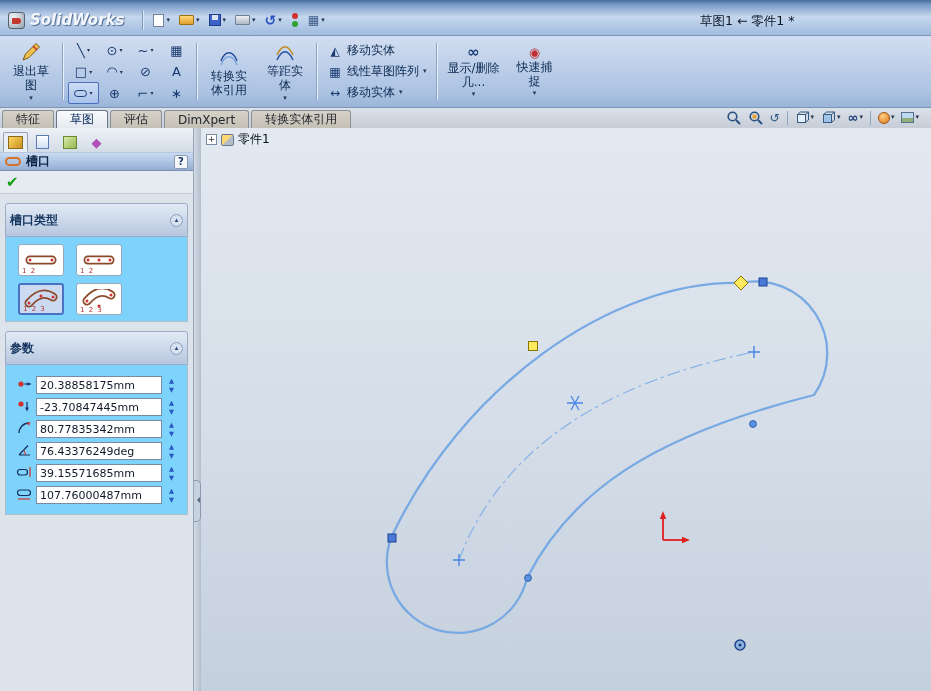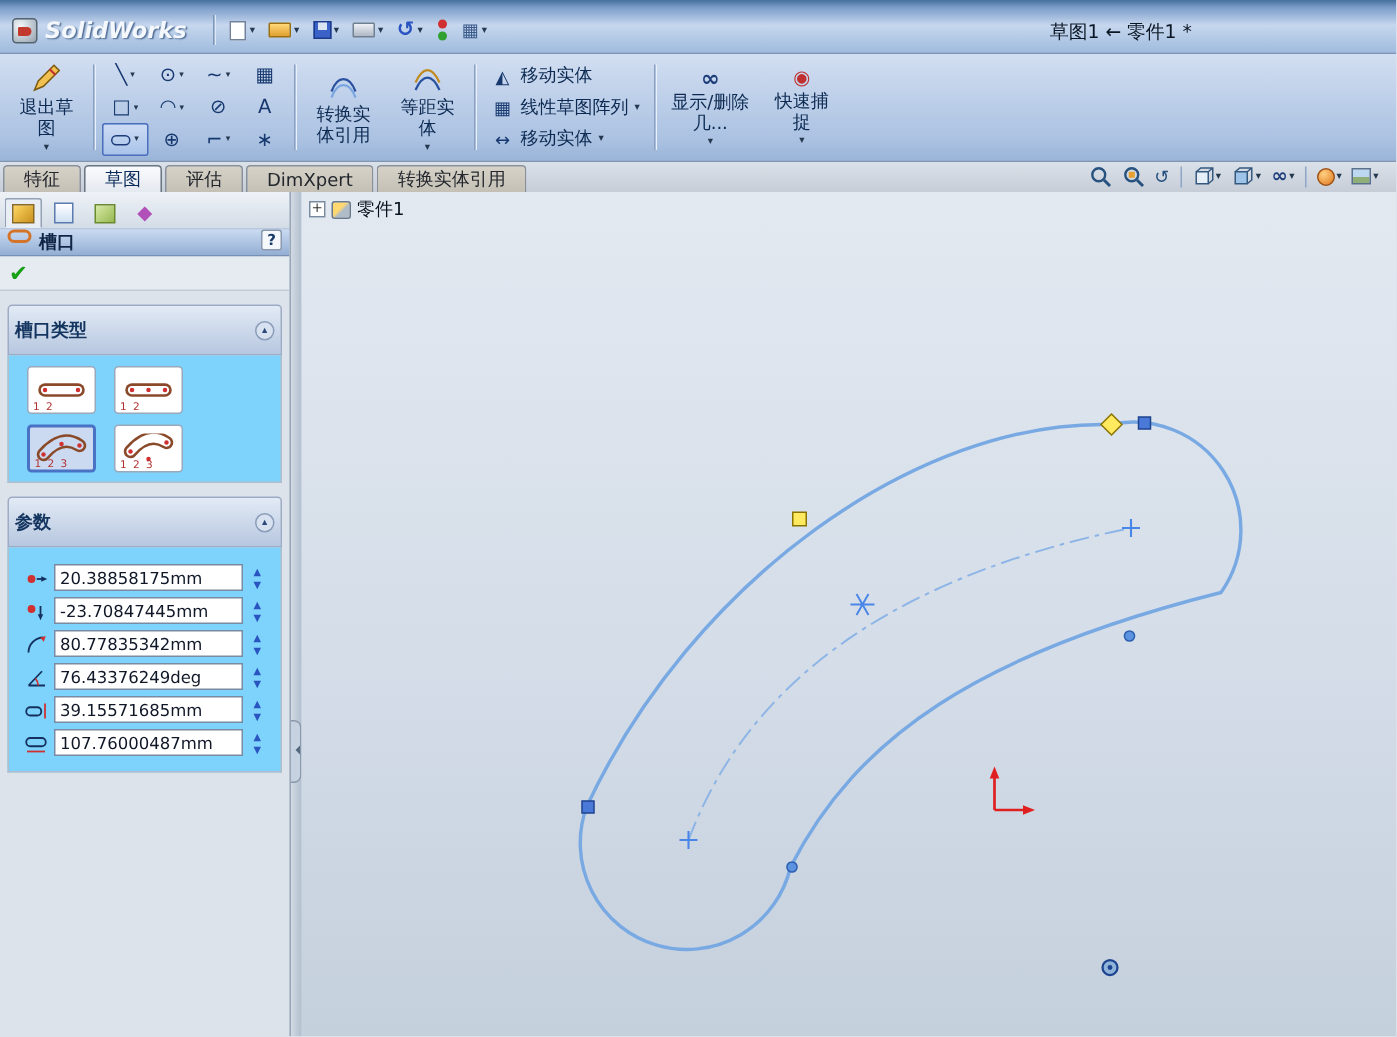--- a/index.html
+++ b/index.html
@@ -73,21 +73,21 @@
   .panel { width: 193px; background: #dde3eb; display: flex; flex-direction: column; overflow: hidden; color: #15304f; }
   .pm-tabs { display: flex; align-items: flex-end; gap: 2px; height: 24px; padding: 3px 3px 0;
     background: linear-gradient(#eef2f7,#d3dce6); }
   .pm-tab { width: 25px; height: 20px; display: flex; align-items: center; justify-content: center;
     border: 1px solid transparent; border-radius: 2px 2px 0 0; }
   .pm-tab.active { background: #e9eef5; border-color: #93a2b5; border-bottom-color: #e9eef5; }
   .pmi1 { width: 15px; height: 13px; border: 1px solid #8a6a20; background: linear-gradient(135deg,#ffd860,#c89020); }
   .pmi2 { width: 13px; height: 14px; border: 1px solid #5a7ab0; background: linear-gradient(#ffffff,#cfe0f4); }
   .pmi3 { width: 14px; height: 13px; border: 1px solid #6a8a30; background: linear-gradient(135deg,#d8eaa8,#96b850); }
   .pmi4 { color: #b050b8; font-size: 13px; line-height: 1; }
-  .pm-title { height: 19px; display: flex; align-items: flex-start; gap: 5px; padding: 0 5px;
+  .pm-title { height: 19px; display: flex; align-items: center; gap: 5px; padding: 0 5px;
     background: linear-gradient(#cadbf2,#93aed4); border-top: 1px solid #b8c8e0; border-bottom: 1px solid #7890b4;
     font-weight: bold; color: #102545; }
   .slot-icon { width: 16px; height: 9px; border: 2px solid #d4742a; border-radius: 5px; background: transparent; }
   .help-btn { margin-left: auto; width: 14px; height: 14px; display: flex; align-items: center; justify-content: center;
     background: #f4f7fb; border: 1px solid #8a99ad; border-radius: 2px; font-size: 10px; color: #1a3a6a; font-weight: bold; }
   .okrow { height: 23px; display: flex; align-items: center; padding: 2px 6px; background: #e6ebf2; border-bottom: 1px solid #c2cbd8; }
   .ok-check { color: #15a015; font-size: 15px; font-weight: bold; line-height: 1; }
   .sect { margin: 9px 5px 0; }
   .sect-h { height: 17px; display: flex; align-items: center; padding: 16px 4px;
     background: linear-gradient(#e2eaf5,#b7c7e0); border: 1px solid #9dacc4; border-radius: 3px 3px 0 0;
@@ -95,21 +95,21 @@
   .collapse { margin-left: auto; width: 13px; height: 13px; border-radius: 50%; background: #d7e1f0; border: 1px solid #8a9cb8;
     display: flex; align-items: center; justify-content: center; font-size: 7px; color: #2a4a7a; }
   .sect-b { background: #7dd3fc; border: 1px solid #b2bdcc; border-top: none; padding: 7px 4px 6px; }
   .slot-grid { display: grid; grid-template-columns: 46px 46px; gap: 7px 12px; padding: 0 8px; }
   .slot-btn { position: relative; width: 46px; height: 32px; background: #fff; border: 1px solid #9aa8bc; border-radius: 3px;
     display: flex; align-items: center; justify-content: center; }
   .slot-btn.selected { background: #ccdaf1; border: 2px solid #4a72c4; }
   .digits { position: absolute; left: 3px; bottom: 0; font-size: 7px; color: #b03030; letter-spacing: 1px; }
   .chkrow { display: flex; align-items: center; gap: 5px; margin: 11px 8px 2px; font-size: 12px; color: #15304f; }
   .chkrow input { width: 12px; height: 12px; }
-  .prow { display: flex; align-items: flex-end; gap: 3px; margin: 4px 5px; }
+  .prow { display: flex; align-items: flex-start; gap: 3px; margin: 4px 5px; }
   .picon { width: 18px; height: 16px; flex: none; display: flex; align-items: center; justify-content: center; }
   .pinput { flex: 1; height: 18px; min-width: 0; font-size: 11px; padding: 0 3px; border: 1px solid #7a8aa0;
     background: #fff; color: #101828; font-family: inherit; }
   .spin { display: flex; flex-direction: column; width: 13px; flex: none; }
   .spin span { height: 9px; display: flex; align-items: center; justify-content: center; font-size: 6.5px; color: #2a55c0; }
 
   
   .splitter { width: 8px; background: linear-gradient(90deg,#d2dae4,#b2bfce); border-left: 1px solid #98a6b8; position: relative; }
   .grip { position: absolute; top: 352px; left: 0; width: 7px; height: 42px; background: #c6d2e0;
     border: 1px solid #8a99ad; border-left: none; border-radius: 0 5px 5px 0; }

